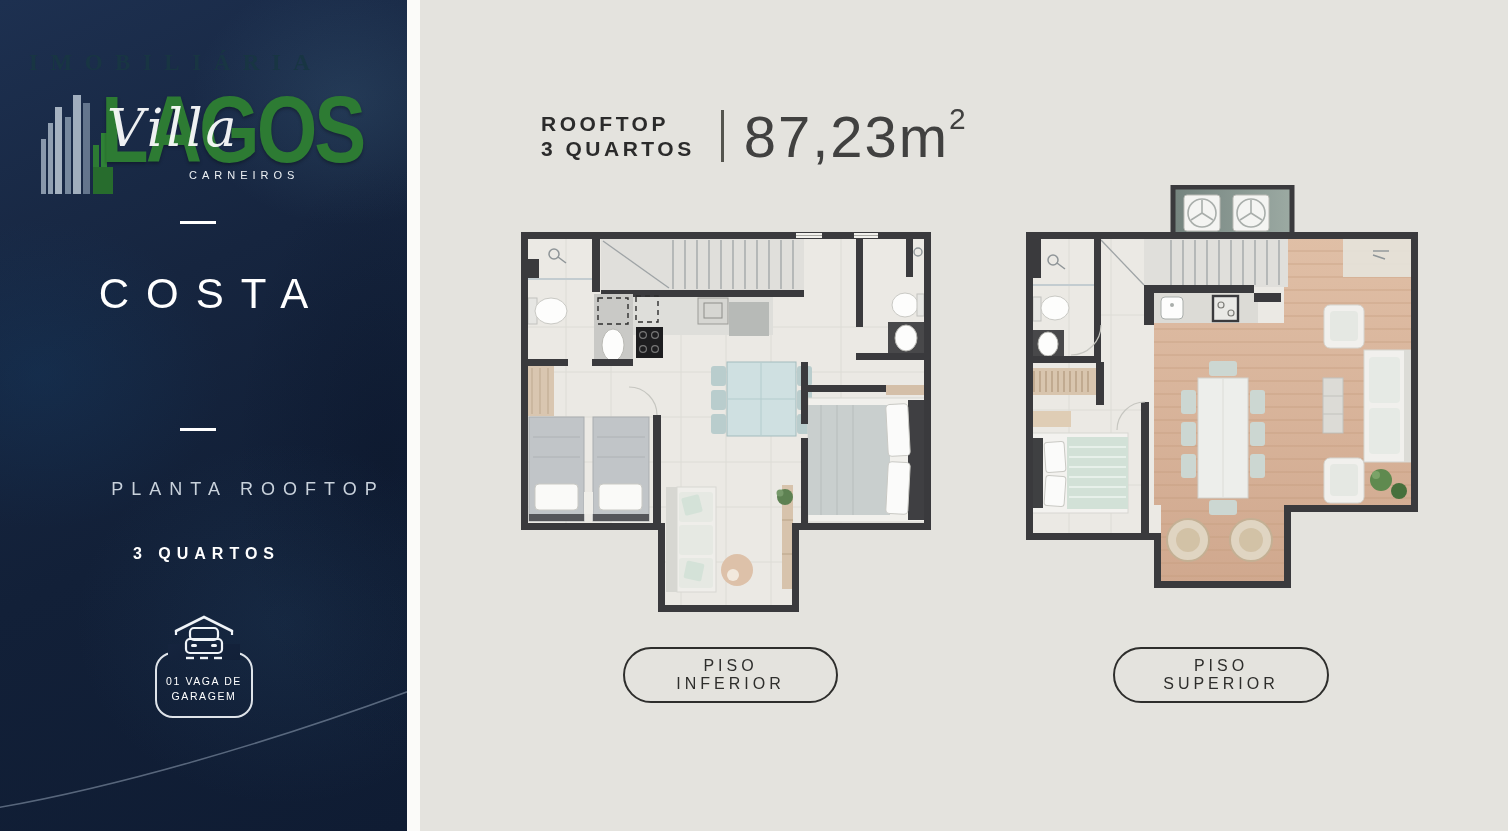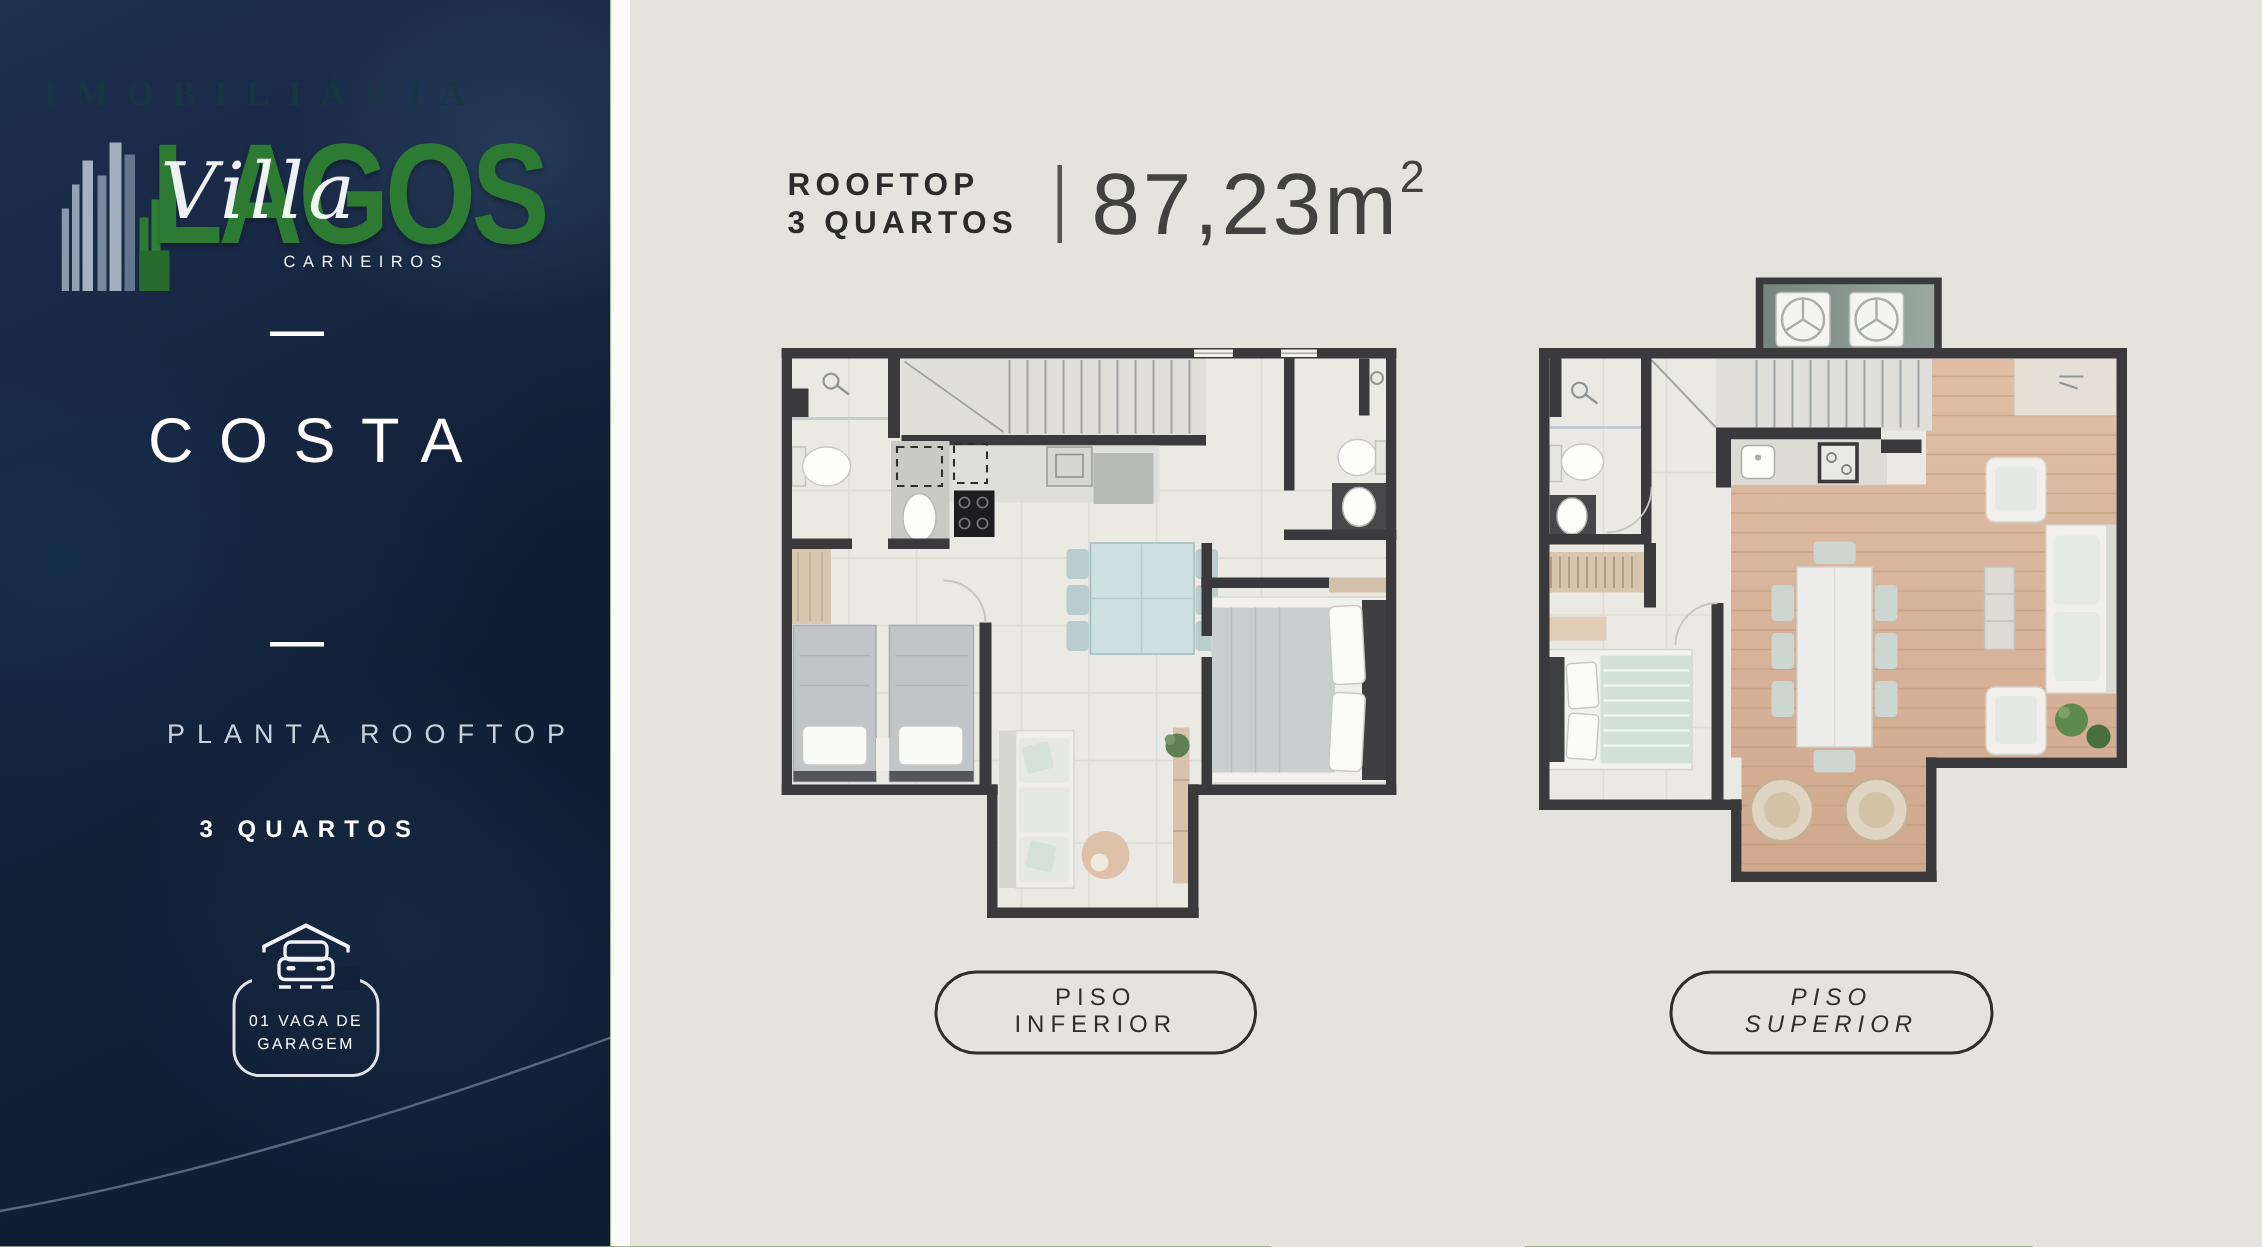--- a/index.html
+++ b/index.html
@@ -47,34 +47,34 @@
   .garage-icon-bg{position:absolute;left:168px;top:644px;width:72px;height:16px;
     background:linear-gradient(155deg,#15243e,#122038);}
   .garage-text{position:absolute;left:155px;top:674px;width:98px;text-align:center;
     color:#fff;font-size:10.5px;font-weight:400;letter-spacing:1.6px;line-height:15px;}
 
   
   .gap-strip{position:absolute;left:407px;top:0;width:13px;height:831px;background:#fbfbf9;}
   .main{position:absolute;left:420px;top:0;width:1088px;height:831px;background:#e4e3de;}
 
   .hdr{position:absolute;left:105px;top:102px;display:flex;align-items:center;}
-  .hdr-left{color:#2b2b2b;font-weight:700;font-size:21px;letter-spacing:3.5px;line-height:25px;white-space:nowrap;}
+  .hdr-left{color:#2b2b2b;font-weight:700;font-size:21px;letter-spacing:3.5px;line-height:25px;white-space:nowrap;margin-left:16px;}
   .hdr-bar{width:3px;height:52px;background:#55554f;margin:0 20px 0 26px;}
   .hdr-area{font-size:58px;font-weight:300;color:#414140;letter-spacing:2px;white-space:nowrap;}
   .hdr-area sup{font-size:30px;vertical-align:28px;font-weight:300;}
 
   .plan{position:absolute;}
   .plan1{left:101px;top:232px;}
   .plan2{left:601px;top:185px;}
 
   .pill{position:absolute;top:647px;height:56px;border:2.5px solid #2e2e2c;border-radius:28px;
     background:transparent;color:#2e2e2c;font-family:"Liberation Sans",sans-serif;
     font-size:16px;letter-spacing:4px;font-weight:500;cursor:pointer;padding:0 34px;}
   .pill1{left:203px;width:215px;}
-  .pill2{left:693px;width:216px;font-style:italic;}
+  .pill2{left:693px;width:216px;}
 
   svg .wall{fill:#3a3a3d;}
 </style>
 </head>
 <body>
 
 <div class="stage">
 
   <aside class="sidebar">
 

